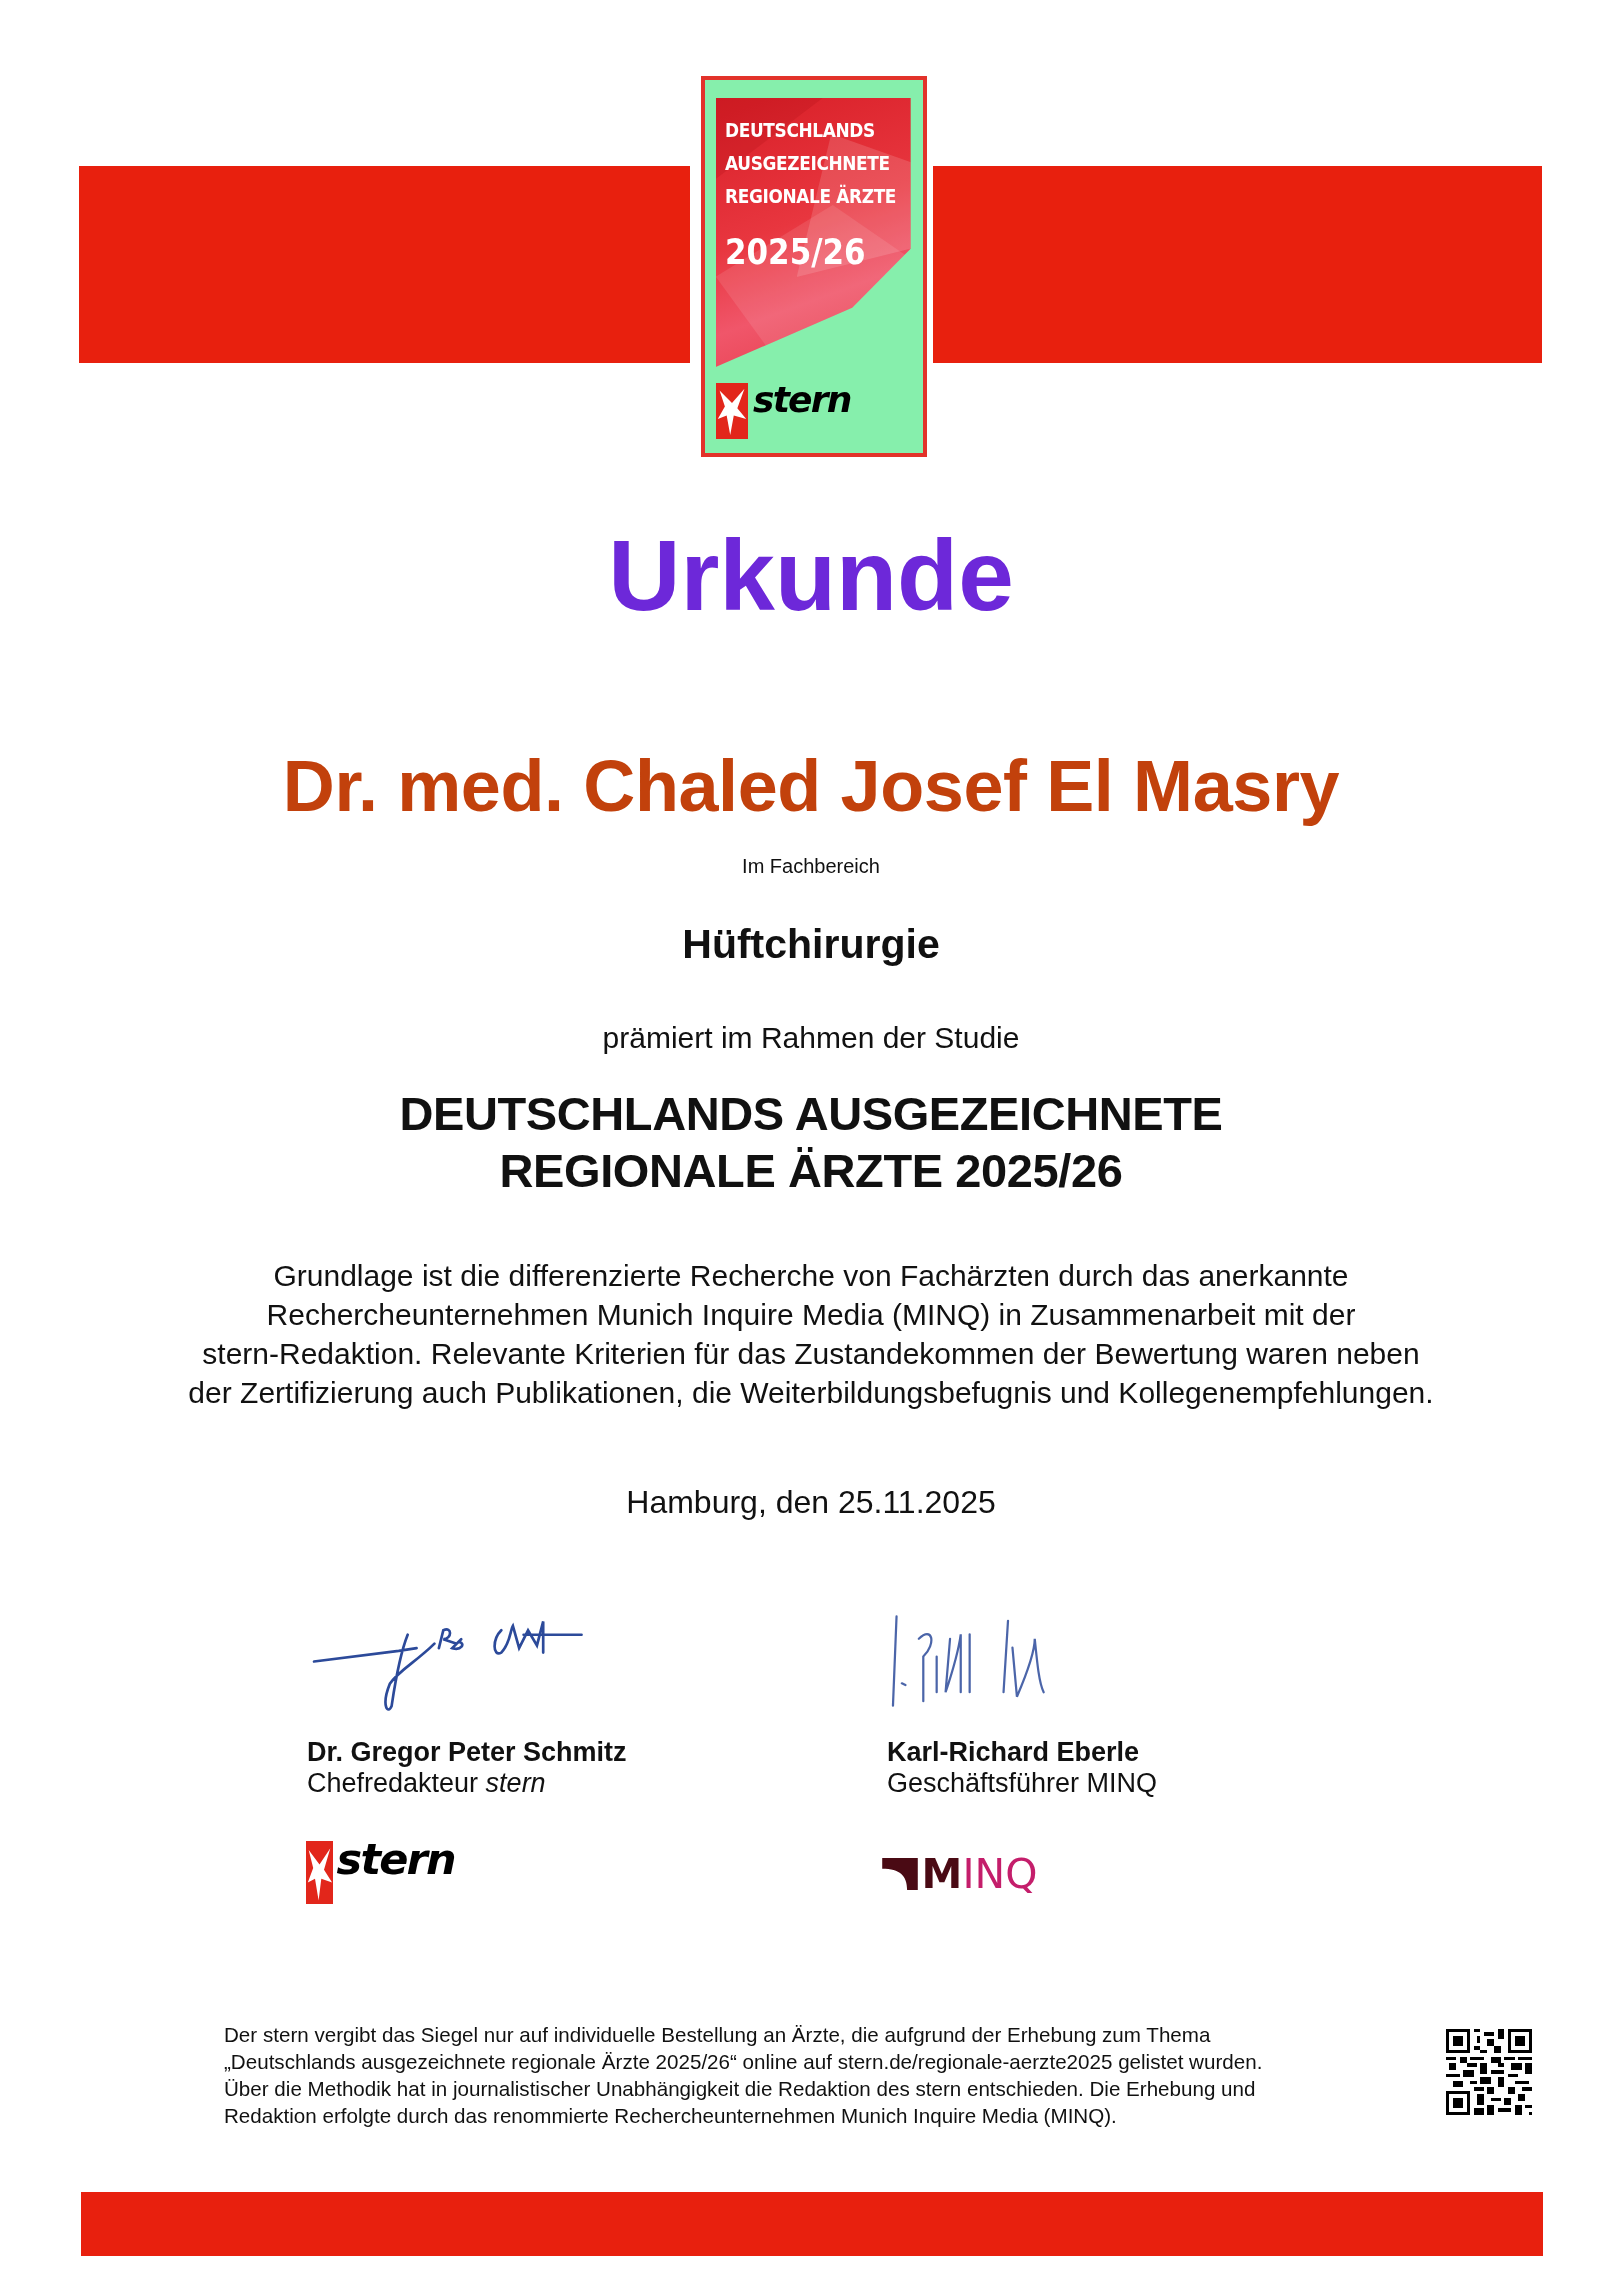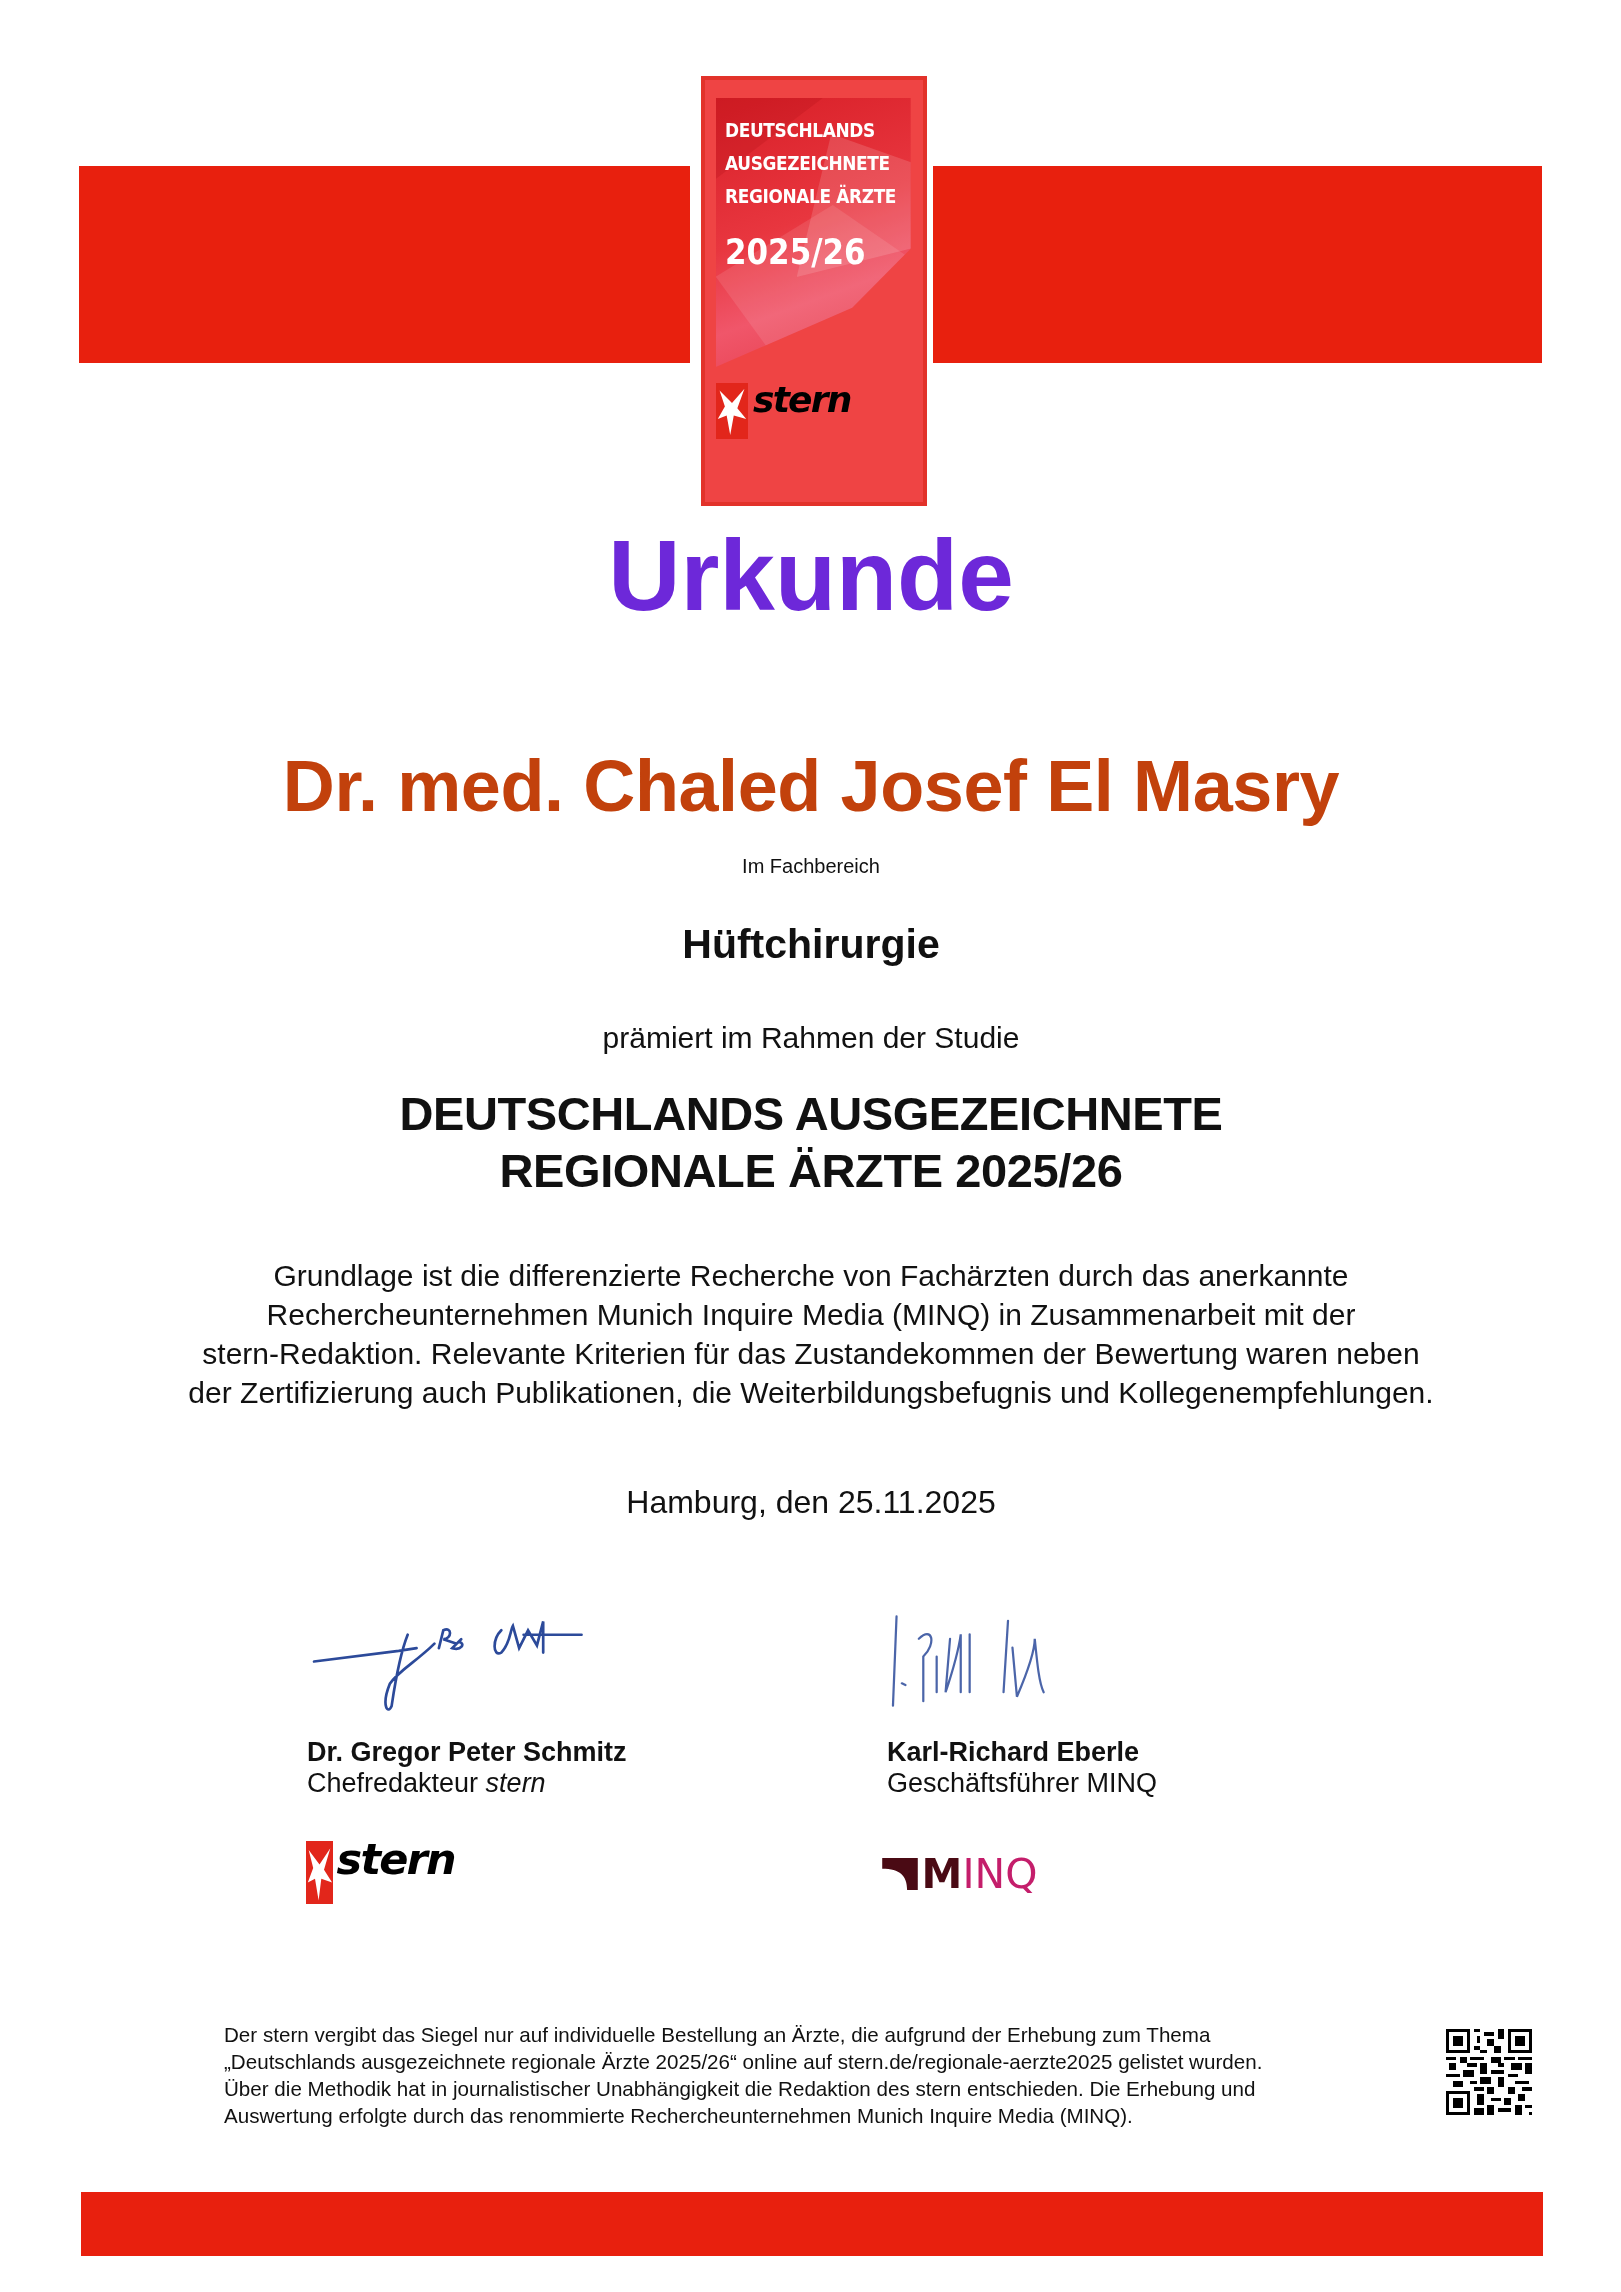--- a/index.html
+++ b/index.html
@@ -4,22 +4,22 @@
 <style>
   html, body { margin:0; padding:0; }
   body { width:1622px; height:2293px; background:#ffffff; position:relative; overflow:hidden;
          font-family:"Liberation Sans", "DejaVu Sans", sans-serif; color:#111; }
   .abs { position:absolute; }
   .red { background:#e8200e; }
   .bar-left { left:79px; top:166px; width:611px; height:197px; }
   .bar-right { left:933px; top:166px; width:609px; height:197px; }
   .bar-bottom { left:81px; top:2192px; width:1462px; height:64px; }
 
-  .badge { left:701px; top:76px; width:226px; height:430px; box-sizing:border-box;
-           border:4.5px solid #e2322a; background:#ef4444; }
+  .badge { left:701px; top:76px; width:226px; height:381px; box-sizing:border-box;
+           border:4.5px solid #e2322a; background:#86efac; }
   .badge-panel { position:absolute; left:10.7px; top:18px; width:195px; height:269px;
                  background:linear-gradient(160deg,#d81f27 0%,#e8363f 45%,#f0566a 70%,#e53a48 100%);
                  clip-path:polygon(0 0,100% 0,100% 56%,70% 78%,0 100%); overflow:hidden; }
   .facet { position:absolute; background:rgba(255,255,255,0.10); }
   .badge-lines { position:absolute; left:9px; top:16px; color:#fff; font-weight:bold;
                  font-family:"DejaVu Sans", sans-serif; font-size:19.7px; line-height:33px;
                  letter-spacing:-0.4px; transform:scaleX(0.86); transform-origin:left top; white-space:nowrap; }
   .badge-year { position:absolute; left:9px; top:133px; color:#fff; font-weight:bold;
                 font-family:"DejaVu Sans", sans-serif; font-size:36px; transform:scaleX(0.86);
                 transform-origin:left top; white-space:nowrap; }
@@ -119,21 +119,21 @@
       <path d="M0,0 L40,0 L40,36 L28,36 C28,20 20,12 0,12 Z" fill="#4a0a14"></path>
     </svg>
   <span style="font-family:'DejaVu Sans',sans-serif;font-weight:bold;font-size:41px;color:#4a0a14;margin-left:3.6px;">M</span>
   <span style="font-family:'DejaVu Sans',sans-serif;font-weight:normal;font-size:41px;color:#c41e6b;">INQ</span>
 </div>
 
 <div class="abs footer">
   <div>Der stern vergibt das Siegel nur auf individuelle Bestellung an Ärzte, die aufgrund der Erhebung zum Thema</div>
   <div>„Deutschlands ausgezeichnete regionale Ärzte 2025/26“ online auf stern.de/regionale-aerzte2025 gelistet wurden.</div>
   <div>Über die Methodik hat in journalistischer Unabhängigkeit die Redaktion des stern entschieden. Die Erhebung und</div>
-  <div>Auswertung erfolgte durch das renommierte Rechercheunternehmen Munich Inquire Media (MINQ).</div>
+  <div>Redaktion erfolgte durch das renommierte Rechercheunternehmen Munich Inquire Media (MINQ).</div>
 </div>
 
 <svg class="abs qr" viewBox="0 0 25 25" shape-rendering="crispEdges">
   <rect x="0" y="0" width="7" height="7" fill="#000"></rect>
     <rect x="1" y="1" width="5" height="5" fill="#fff"></rect>
     <rect x="2" y="2" width="3" height="3" fill="#000"></rect>
   <rect x="18" y="0" width="7" height="7" fill="#000"></rect>
     <rect x="19" y="1" width="5" height="5" fill="#fff"></rect>
     <rect x="20" y="2" width="3" height="3" fill="#000"></rect>
   <rect x="0" y="18" width="7" height="7" fill="#000"></rect>

